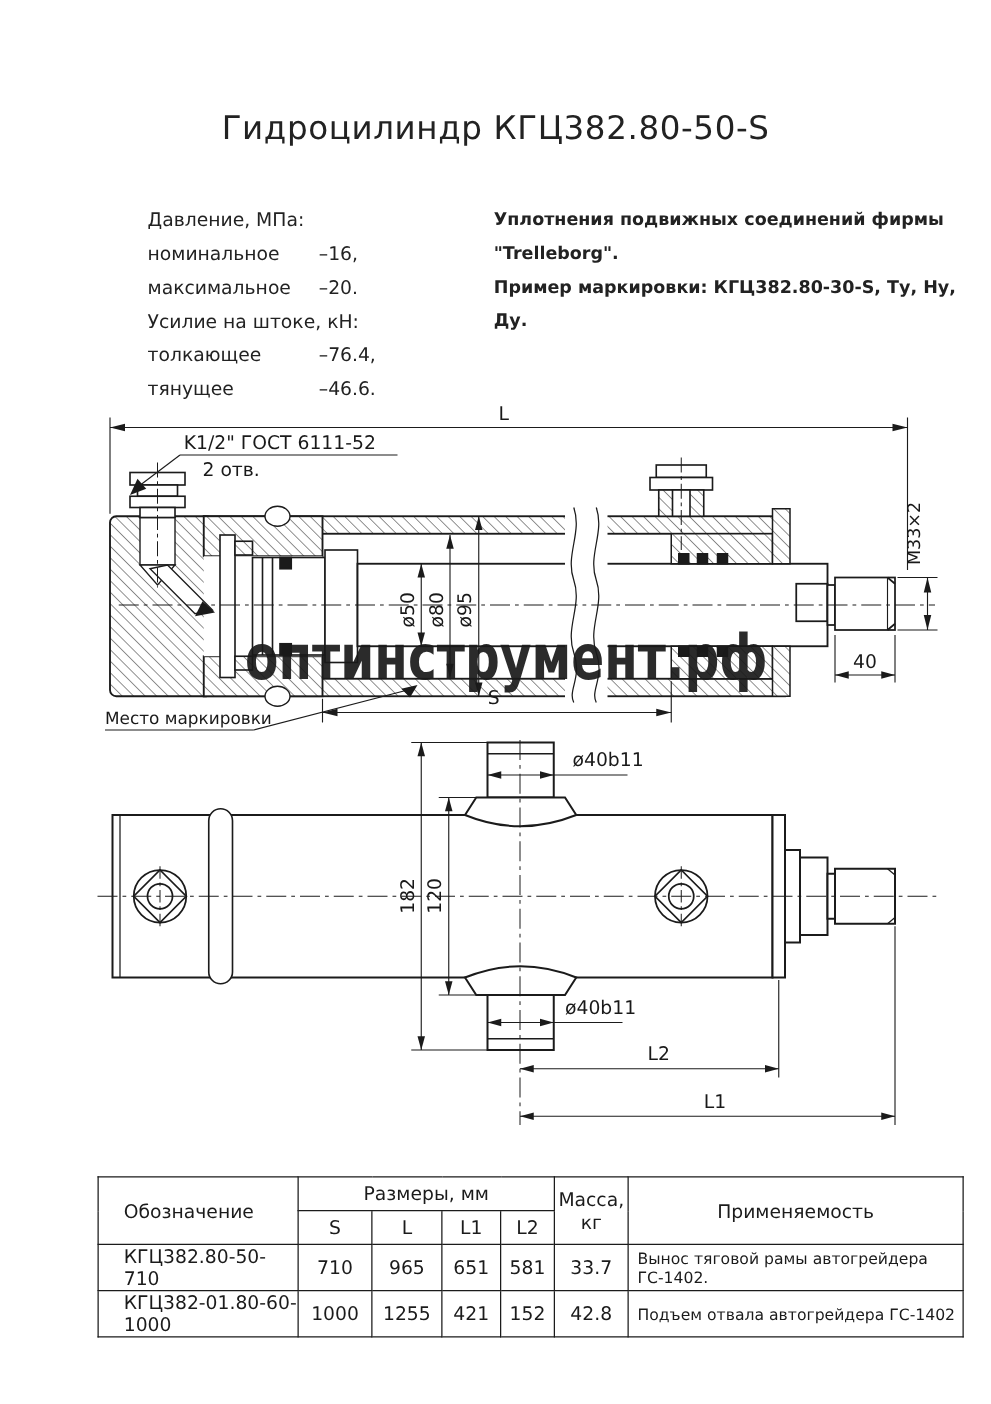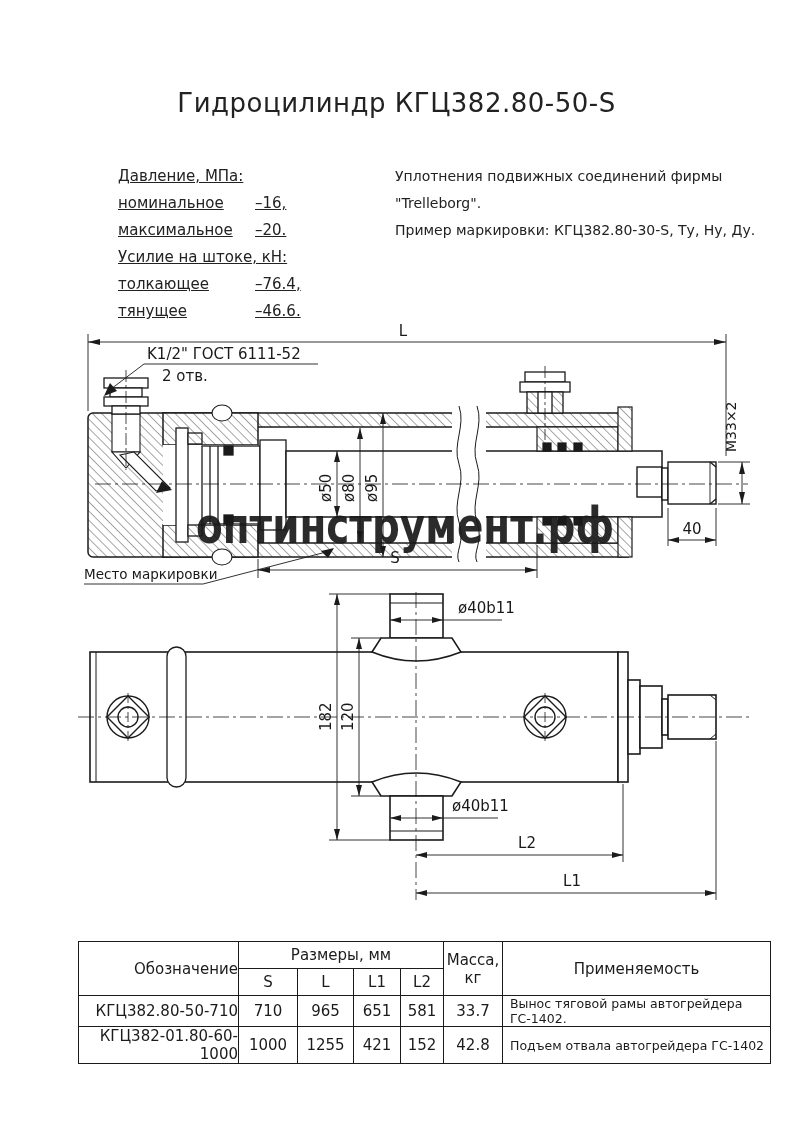--- a/index.html
+++ b/index.html
@@ -1,30 +1,30 @@
 <!DOCTYPE html>
 <html><head>
 <meta charset="utf-8">
 <style>
   html,body{margin:0;padding:0;background:#fff;}
   .page{position:relative;width:793px;height:1123px;background:#fff;overflow:hidden;
         font-family:"DejaVu Sans",sans-serif;color:#1b1b1b;}
   .title{position:absolute;left:0;top:88px;width:793px;text-align:center;
          font-size:26px;letter-spacing:.5px;color:#222;}
   .specs-left{position:absolute;left:118px;top:163px;font-size:15px;color:#222;}
-  .spec-row{display:flex;height:27px;line-height:27px;text-decoration:underline;}
+  .spec-row{display:flex;height:27px;line-height:27px;}
   .spec-row .lbl{width:137px;}
-  .specs-right{position:absolute;left:395px;top:163px;font-size:14px;color:#222;}
+  .specs-right{position:absolute;left:395px;top:163px;font-size:14px;color:#222;font-weight:bold;}
   .specs-right div{height:27px;line-height:27px;}
   svg text{font-family:"DejaVu Sans",sans-serif;fill:#191919;}
   .size-table{position:absolute;left:78px;top:941px;border-collapse:collapse;
               table-layout:fixed;font-size:15px;color:#1b1b1b;}
   .size-table td{border:1.4px solid #1b1b1b;text-align:center;vertical-align:middle;
                  padding:0;height:26px;background:#fff;}
-  .size-table td.desig{text-align:right;padding-left:5px;}
+  .size-table td.desig{text-align:left;padding-left:20px;}
   .size-table td.app{text-align:left;padding-left:7px;font-size:12.5px;margin-left:40px;}
 </style>
 </head>
 <body>
 
 <div class="page">
 
   <div class="title">Гидроцилиндр КГЦ382.80-50-S</div>
 
   <div class="specs-left">

